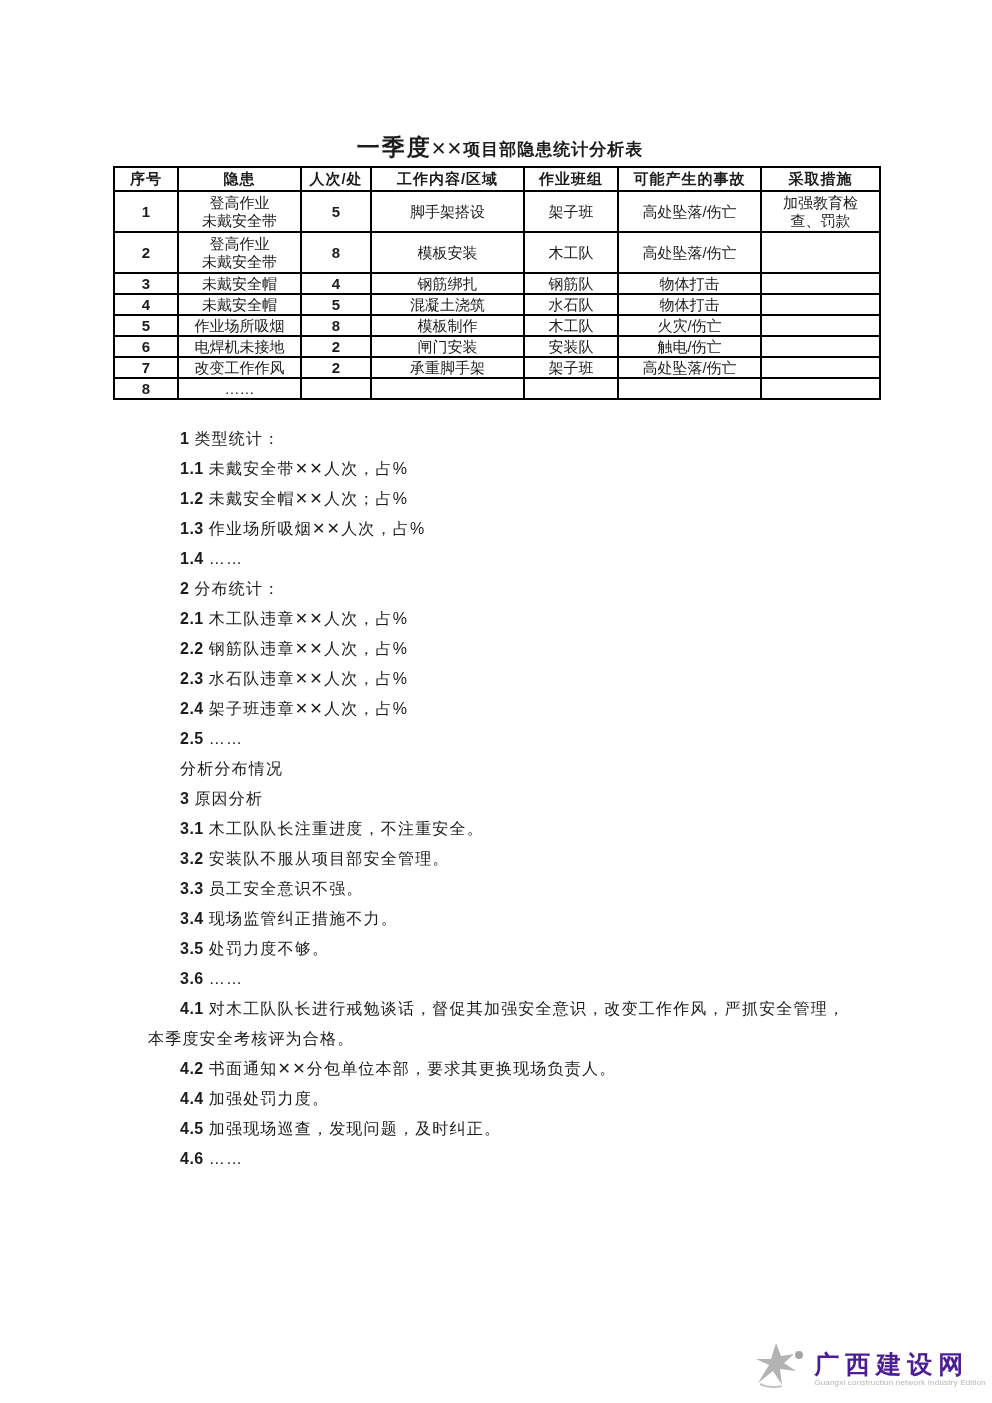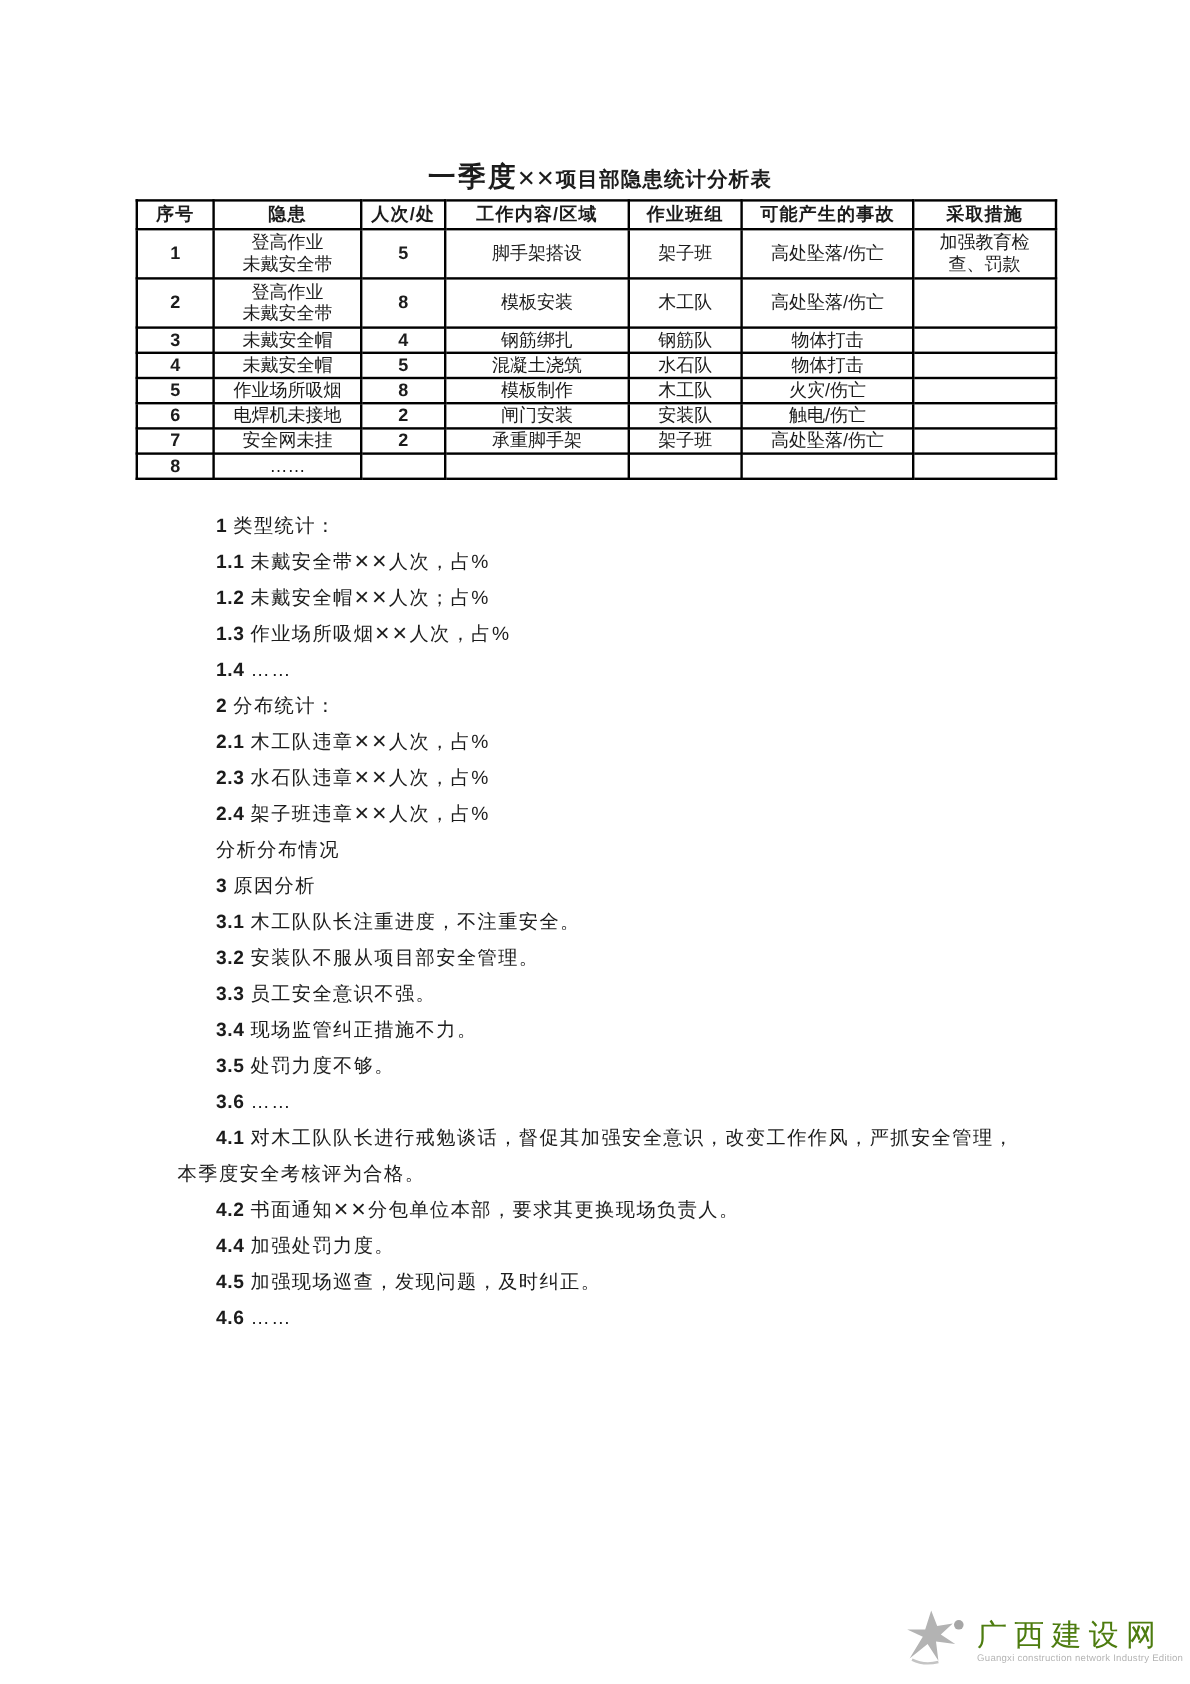--- a/index.html
+++ b/index.html
@@ -98,22 +98,22 @@
     position: absolute;
     right: 6px;
     bottom: 8px;
     display: flex;
     align-items: center;
   }
   .wm-logo { margin-right: 6px; }
   .wm-text { text-align: left; }
   .wm-name {
     font-size: 25px;
-    font-weight: 400;
-    color: #4d7c0f;
+    font-weight: 700;
+    color: #4c1d95;
     letter-spacing: 6px;
     line-height: 28px;
     white-space: nowrap;
   }
   .wm-sub {
     font-size: 8px;
     color: #b5b5b5;
     letter-spacing: 0.2px;
     line-height: 9px;
     white-space: nowrap;
@@ -200,21 +200,21 @@
         <td class="num">6</td>
         <td>电焊机未接地</td>
         <td class="num">2</td>
         <td>闸门安装</td>
         <td>安装队</td>
         <td>触电/伤亡</td>
         <td></td>
       </tr>
       <tr class="slim">
         <td class="num">7</td>
-        <td>安全网未挂</td>
+        <td>改变工作作风</td>
         <td class="num">2</td>
         <td>承重脚手架</td>
         <td>架子班</td>
         <td>高处坠落/伤亡</td>
         <td></td>
       </tr>
       <tr class="slim">
         <td class="num">8</td>
         <td>……</td>
         <td class="num"></td>
@@ -227,22 +227,24 @@
   </table>
 
   <div class="body-text">
     <p class="line"><b class="ln">1</b><span>类型统计：</span></p>
     <p class="line"><b class="ln">1.1</b><span>未戴安全带✕✕人次，占%</span></p>
     <p class="line"><b class="ln">1.2</b><span>未戴安全帽✕✕人次；占%</span></p>
     <p class="line"><b class="ln">1.3</b><span>作业场所吸烟✕✕人次，占%</span></p>
     <p class="line"><b class="ln">1.4</b><span>……</span></p>
     <p class="line"><b class="ln">2</b><span>分布统计：</span></p>
     <p class="line"><b class="ln">2.1</b><span>木工队违章✕✕人次，占%</span></p>
+    <p class="line"><b class="ln">2.2</b><span>钢筋队违章✕✕人次，占%</span></p>
     <p class="line"><b class="ln">2.3</b><span>水石队违章✕✕人次，占%</span></p>
     <p class="line"><b class="ln">2.4</b><span>架子班违章✕✕人次，占%</span></p>
+    <p class="line"><b class="ln">2.5</b><span>……</span></p>
     <p class="line"><b class="ln"></b><span>分析分布情况</span></p>
     <p class="line"><b class="ln">3</b><span>原因分析</span></p>
     <p class="line"><b class="ln">3.1</b><span>木工队队长注重进度，不注重安全。</span></p>
     <p class="line"><b class="ln">3.2</b><span>安装队不服从项目部安全管理。</span></p>
     <p class="line"><b class="ln">3.3</b><span>员工安全意识不强。</span></p>
     <p class="line"><b class="ln">3.4</b><span>现场监管纠正措施不力。</span></p>
     <p class="line"><b class="ln">3.5</b><span>处罚力度不够。</span></p>
     <p class="line"><b class="ln">3.6</b><span>……</span></p>
     <p class="line"><b class="ln">4.1</b><span>对木工队队长进行戒勉谈话，督促其加强安全意识，改变工作作风，严抓安全管理，</span></p>
     <p class="line cont"><b class="ln"></b><span>本季度安全考核评为合格。</span></p>

